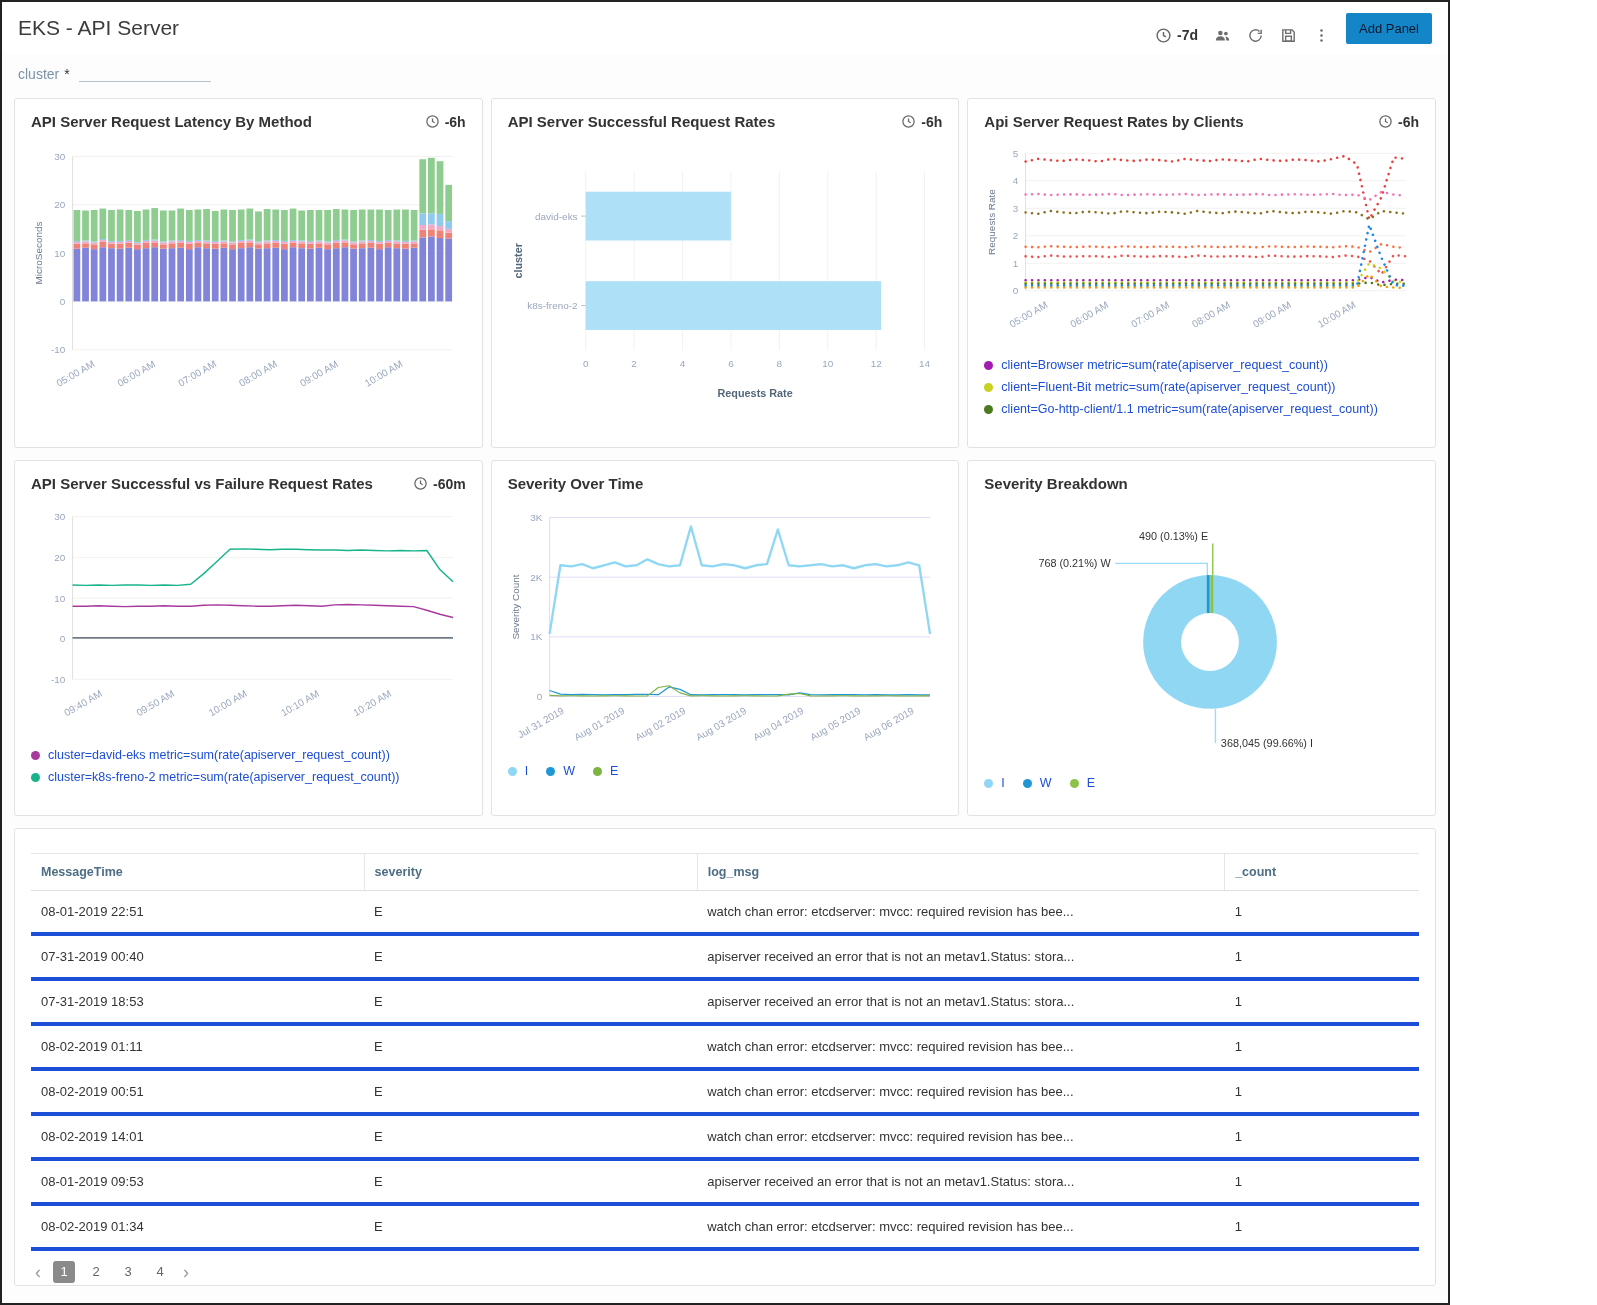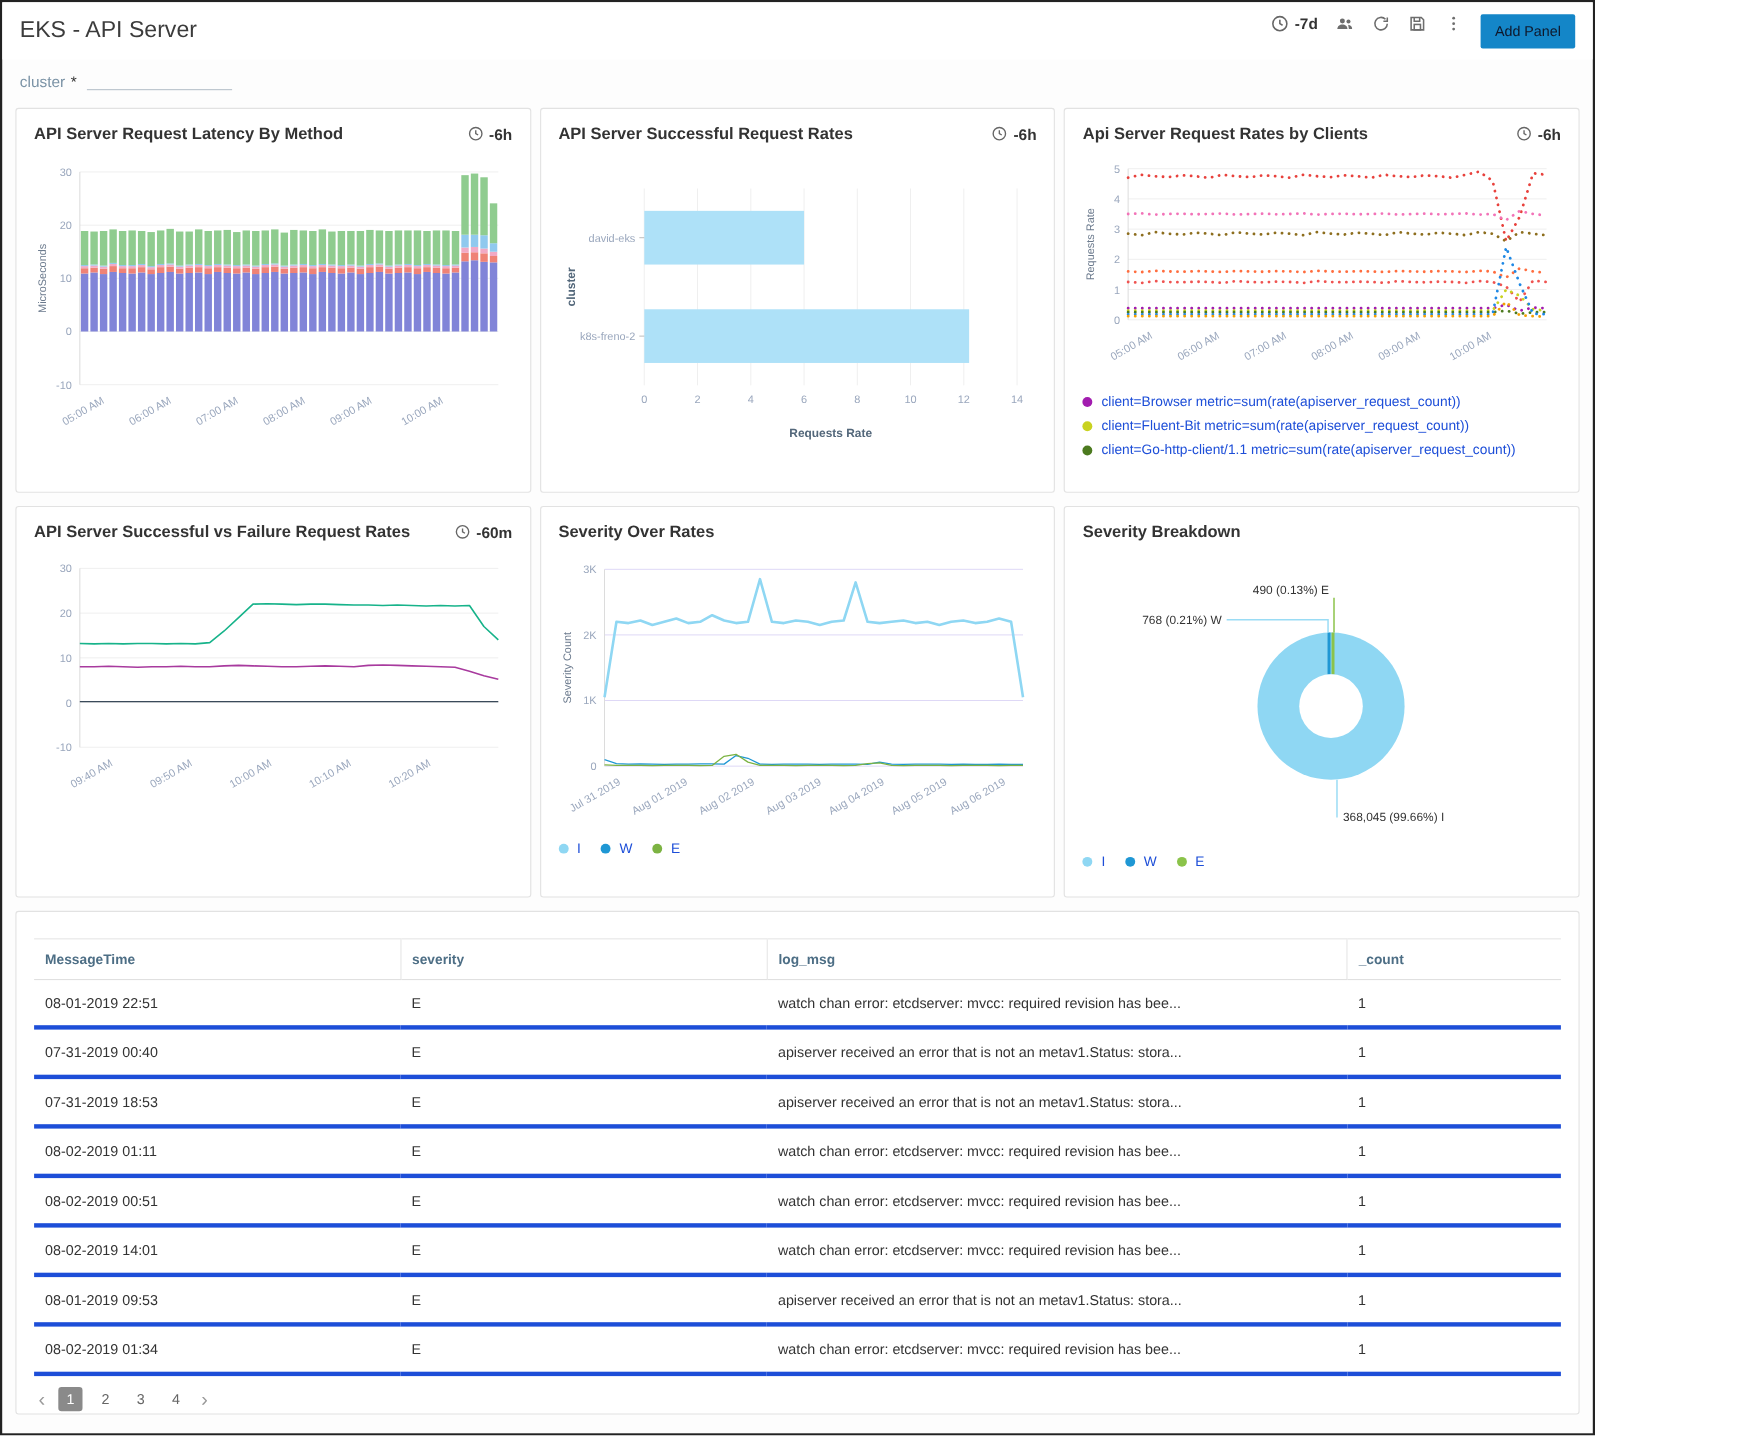--- a/index.html
+++ b/index.html
@@ -2,21 +2,21 @@
 <html><head>
 <meta charset="utf-8">
 <style>
   * { box-sizing: border-box; }
   html,body { margin:0; padding:0; background:#fff; font-family:"Liberation Sans",sans-serif; }
   .frame { width:1450px; height:1305px; border:2px solid #222; background:#fdfdfd; overflow:hidden; }
 
   
   .header { height:52px; display:flex; align-items:center; justify-content:space-between; padding:0 16px; background:#fff; }
   .page-title { font-size:21px; color:#3c3c3c; }
-  .header-right { display:flex; align-items:flex-start; gap:16px; color:#6d6d6d; }
+  .header-right { display:flex; align-items:flex-end; gap:16px; color:#6d6d6d; }
   .time-chip { display:flex; align-items:center; gap:5px; color:#333; font-weight:bold; font-size:14px; cursor:pointer; }
   .time-chip svg { color:#666; }
   .hicon { width:17px; height:17px; display:block; cursor:pointer; }
   .add-panel { background:#1486c8; color:#0f172a; border:none; border-radius:2px; padding:8px 13px; font-size:13px; font-family:inherit; cursor:pointer; }
 
   
   .filter-row { display:flex; align-items:flex-end; gap:5px; padding:10px 16px 16px; }
   .filter-label { color:#7b93a6; font-size:14px; }
   .filter-star { color:#333; font-size:14px; }
   .filter-input { border:none; border-bottom:1px solid #b9c2cb; width:132px; height:18px; background:transparent; outline:none; font-family:inherit; font-size:13px; margin-left:4px; }
@@ -482,25 +482,35 @@
             <line x1="46" x2="46" y1="12" y2="192" stroke="#dcdcdc"></line>
             <text x="79.68" y="210" fill="#9aa7bd" font-size="11" text-anchor="end" transform="rotate(-30 79.68 210)">09:40 AM</text>
             <text x="159.67000000000002" y="210" fill="#9aa7bd" font-size="11" text-anchor="end" transform="rotate(-30 159.67000000000002 210)">09:50 AM</text>
             <text x="239.66" y="210" fill="#9aa7bd" font-size="11" text-anchor="end" transform="rotate(-30 239.66 210)">10:00 AM</text>
             <text x="319.65000000000003" y="210" fill="#9aa7bd" font-size="11" text-anchor="end" transform="rotate(-30 319.65000000000003 210)">10:10 AM</text>
             <text x="399.64" y="210" fill="#9aa7bd" font-size="11" text-anchor="end" transform="rotate(-30 399.64 210)">10:20 AM</text>
             <polyline points="46.0,111.0 60.5,111.0 75.0,110.5 89.6,111.0 104.1,111.5 118.6,111.0 133.1,111.0 147.6,110.5 162.1,111.0 176.7,111.0 191.2,110.1 205.7,109.6 220.2,110.1 234.7,110.5 249.2,111.0 263.8,111.0 278.3,110.5 292.8,110.1 307.3,110.5 321.8,111.0 336.3,109.6 350.9,109.2 365.4,109.6 379.9,110.1 394.4,110.5 408.9,111.0 423.4,111.5 438.0,115.5 452.5,120.0 467.0,123.6" fill="none" stroke="#a83a9e" stroke-width="1.6" stroke-linejoin="round"></polyline>
             <polyline points="46.0,87.6 60.5,88.0 75.0,87.6 89.6,88.0 104.1,87.6 118.6,87.6 133.1,88.0 147.6,87.6 162.1,88.0 176.7,86.7 191.2,75.0 205.7,61.5 220.2,48.0 234.7,47.6 249.2,48.0 263.8,48.5 278.3,48.0 292.8,48.0 307.3,48.5 321.8,48.9 336.3,48.9 350.9,49.4 365.4,48.9 379.9,49.4 394.4,49.8 408.9,49.4 423.4,49.8 438.0,49.4 452.5,70.5 467.0,84.0" fill="none" stroke="#17b38a" stroke-width="1.6" stroke-linejoin="round"></polyline>
             <polyline points="46.0,146.1 60.5,146.1 75.0,146.1 89.6,146.1 104.1,146.1 118.6,146.1 133.1,146.1 147.6,146.1 162.1,146.1 176.7,146.1 191.2,146.1 205.7,146.1 220.2,146.1 234.7,146.1 249.2,146.1 263.8,146.1 278.3,146.1 292.8,146.1 307.3,146.1 321.8,146.1 336.3,146.1 350.9,146.1 365.4,146.1 379.9,146.1 394.4,146.1 408.9,146.1 423.4,146.1 438.0,146.1 452.5,146.1 467.0,146.1" fill="none" stroke="#3b4a5a" stroke-width="1.2" stroke-linejoin="round"></polyline>
           </svg>
+        <div class="legend">
+            <span class="legend-item">
+              <span class="dot" style="background: rgb(168, 58, 158);"></span>
+              <span>cluster=david-eks metric=sum(rate(apiserver_request_count))</span>
+            </span>
+            <span class="legend-item">
+              <span class="dot" style="background: rgb(23, 179, 138);"></span>
+              <span>cluster=k8s-freno-2 metric=sum(rate(apiserver_request_count))</span>
+            </span>
+          </div>
       </div>
 
       <div class="panel">
         <div class="phead">
-          <div class="ptitle">Severity Over Rates</div>
+          <div class="ptitle">Severity Over Time</div>
         </div>
         <svg class="chart" style="height:264px" viewBox="0 0 481 264">
             <line x1="46" x2="467" y1="210" y2="210" stroke="#ded8f6" stroke-width="1"></line>
             <text x="38" y="214" fill="#9aa7bd" font-size="11" text-anchor="end">0</text>
             <line x1="46" x2="467" y1="144.00000000000003" y2="144.00000000000003" stroke="#ded8f6" stroke-width="1"></line>
             <text x="38" y="148.00000000000003" fill="#9aa7bd" font-size="11" text-anchor="end">1K</text>
             <line x1="46" x2="467" y1="78.00000000000001" y2="78.00000000000001" stroke="#ded8f6" stroke-width="1"></line>
             <text x="38" y="82.00000000000001" fill="#9aa7bd" font-size="11" text-anchor="end">2K</text>
             <line x1="46" x2="467" y1="12" y2="12" stroke="#ded8f6" stroke-width="1"></line>
             <text x="38" y="16" fill="#9aa7bd" font-size="11" text-anchor="end">3K</text>

